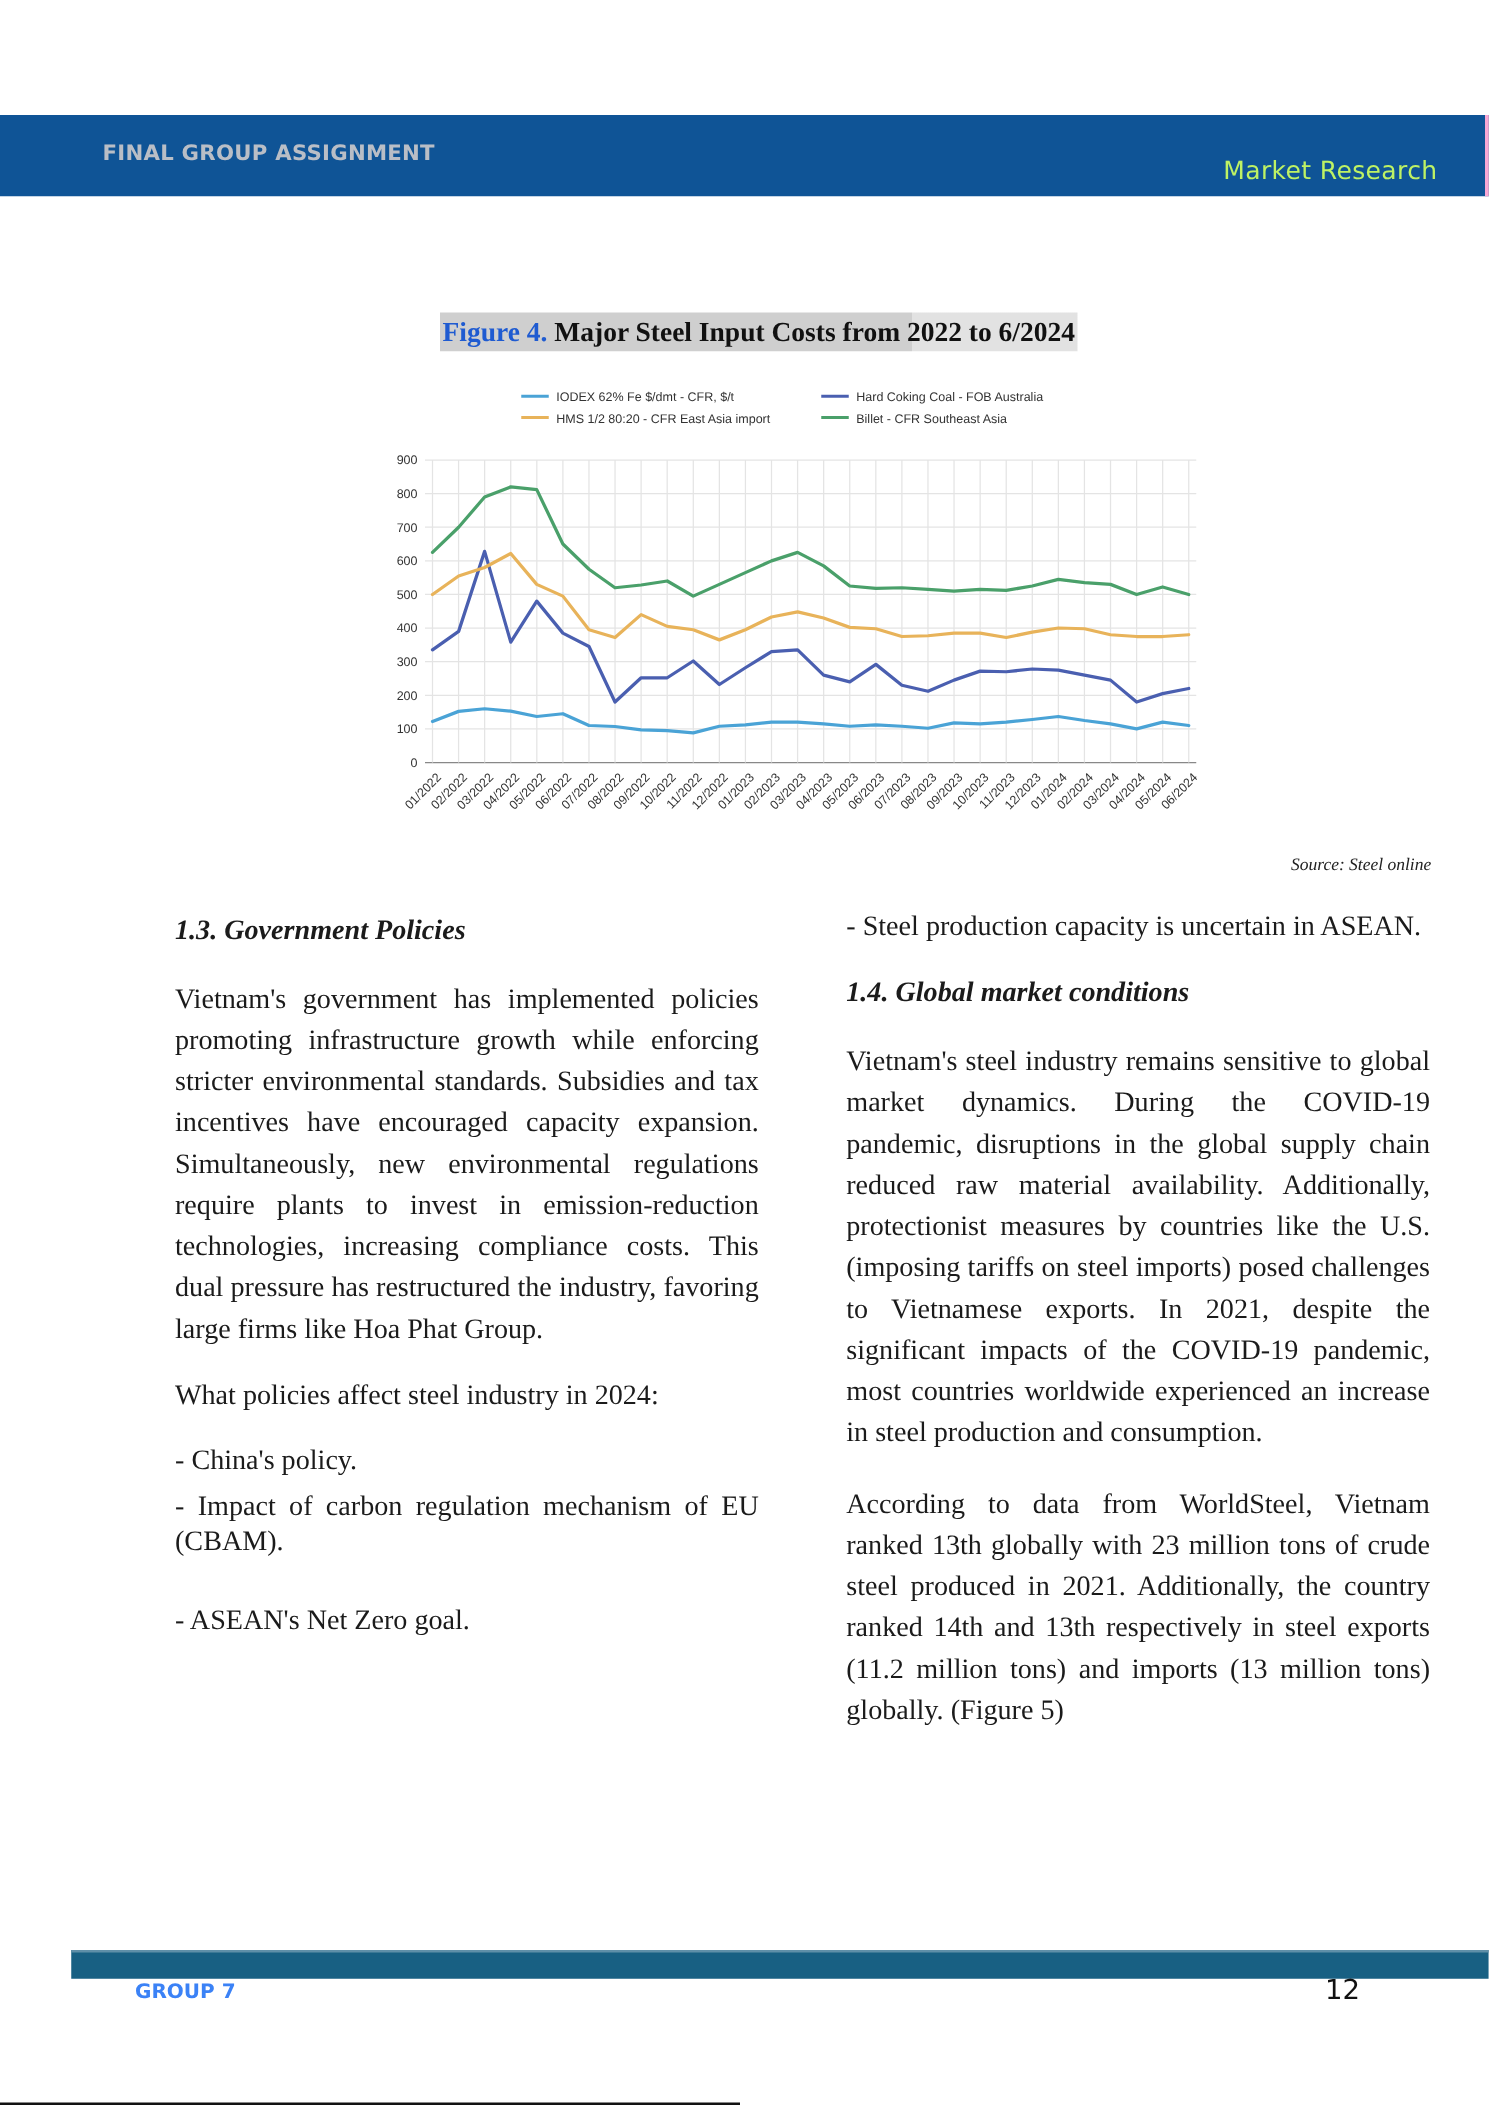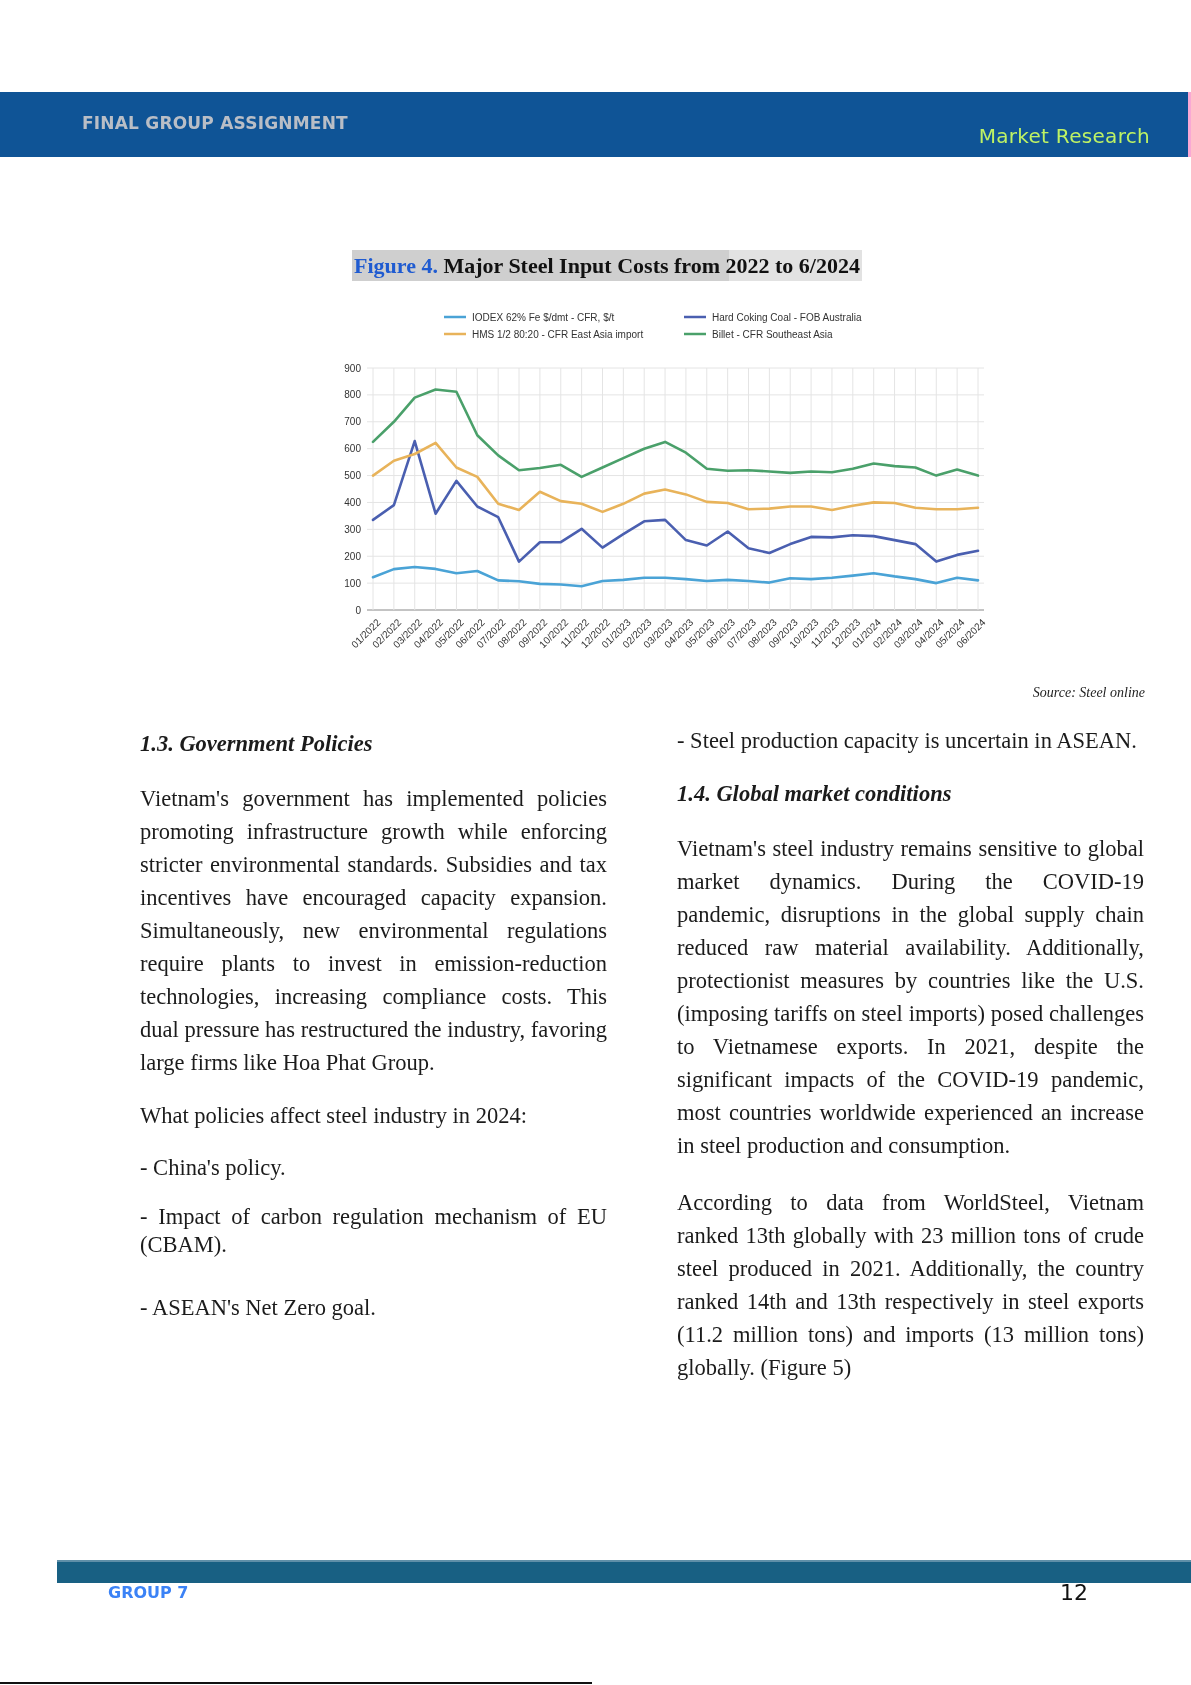--- a/index.html
+++ b/index.html
@@ -6,21 +6,21 @@
   body { width: 1191px; height: 1685px; position: relative; overflow: hidden; font-family: "Liberation Serif", serif; color: #1a1a1a; }
 
   .header-band { position: absolute; left: 0; top: 92px; width: 1188px; height: 65px; background: #0f5496; border-right: 5px solid #f9a8d4; }
   .header-left { position: absolute; left: 82px; top: 21px; font-family: "DejaVu Sans", sans-serif; font-weight: bold; font-size: 17px; letter-spacing: 0.2px; color: #b9bec6; }
   .header-right { position: absolute; right: 38px; top: 32px; font-family: "DejaVu Sans", sans-serif; font-size: 20px; color: #bef264; letter-spacing: 0.3px; }
 
   .fig-title { position: absolute; left: 352px; top: 250px; height: 31px; line-height: 31px; font-family: "Liberation Serif", serif; font-weight: bold; font-size: 22px; padding: 0 2px; background: linear-gradient(90deg, #cfcfcf 0%, #cfcfcf 74%, #e2e2e2 74%, #e2e2e2 100%); white-space: nowrap; }
   .fig-title .fig-num { color: #1f5bd1; }
   .fig-title .fig-text { color: #111111; }
 
-  .chart-wrap { position: absolute; left: 324px; top: 306px; width: 665px; height: 345px; }
+  .chart-wrap { position: absolute; left: 297px; top: 306px; width: 665px; height: 345px; }
   .chart-wrap svg { display: block; }
 
   .source { position: absolute; right: 46px; top: 685px; font-family: "Liberation Serif", serif; font-style: italic; font-size: 14px; color: #222; }
 
   .col { position: absolute; font-family: "Liberation Serif", serif; font-size: 22.5px; line-height: 33px; color: #1b1b1b; }
   .col-left { left: 140px; top: 727px; width: 467px; }
   .col-right { left: 677px; top: 727px; width: 467px; }
   .col p { margin: 0; text-align: justify; }
   .col h3 { margin: 0; font-size: 22.5px; font-weight: bold; font-style: italic; line-height: 33px; }
   .tight { line-height: 28px !important; }
@@ -138,21 +138,21 @@
       <polyline points="49.0,135.9 69.9,115.8 90.7,91.6 111.6,83.5 132.4,85.7 153.3,129.2 174.2,149.4 195.0,164.2 215.9,162.0 236.8,158.8 257.6,170.9 278.5,161.5 299.3,152.1 320.2,142.7 341.1,135.9 361.9,146.7 382.8,162.8 403.7,164.7 424.5,164.2 445.4,165.5 466.2,166.9 487.1,165.5 508.0,166.3 528.8,162.8 549.7,157.5 570.6,160.1 591.4,161.5 612.3,169.6 633.1,163.6 654.0,169.6" fill="none" stroke="#4aa06a" stroke-width="2.6" stroke-linejoin="round" stroke-linecap="round"></polyline>
     </svg>
 </div>
 
 <div class="source">Source: Steel online</div>
 
 <div class="col col-left">
   <h3 style="margin-bottom:22px;">1.3. Government Policies</h3>
   <p style="margin-bottom:20px;">Vietnam's government has implemented policies promoting infrastructure growth while enforcing stricter environmental standards. Subsidies and tax incentives have encouraged capacity expansion. Simultaneously, new environmental regulations require plants to invest in emission-reduction technologies, increasing compliance costs. This dual pressure has restructured the industry, favoring large firms like Hoa Phat Group.</p>
   <p style="margin-bottom:19px;">What policies affect steel industry in 2024:</p>
-  <p style="margin-bottom:19px;">- China's policy.</p>
+  <p style="margin-bottom:7px;">- China's policy.</p>
   <p class="tight" style="margin-bottom:32px;">- Impact of carbon regulation mechanism of EU (CBAM).</p>
   <p style="margin-bottom:19px;">- ASEAN's Net Zero goal.</p>
 </div>
 
 <div class="col col-right">
   <p class="tight" style="margin-bottom:22px;">- Steel production capacity is uncertain in ASEAN.</p>
   <h3 style="margin-bottom:22px;">1.4. Global market conditions</h3>
   <p style="margin-bottom:24px;">Vietnam's steel industry remains sensitive to global market dynamics. During the COVID-19 pandemic, disruptions in the global supply chain reduced raw material availability. Additionally, protectionist measures by countries like the U.S. (imposing tariffs on steel imports) posed challenges to Vietnamese exports. In 2021, despite the significant impacts of the COVID-19 pandemic, most countries worldwide experienced an increase in steel production and consumption.</p>
   <p>According to data from WorldSteel, Vietnam ranked 13th globally with 23 million tons of crude steel produced in 2021. Additionally, the country ranked 14th and 13th respectively in steel exports (11.2 million tons) and imports (13 million tons) globally. (Figure 5)</p>
 </div>

